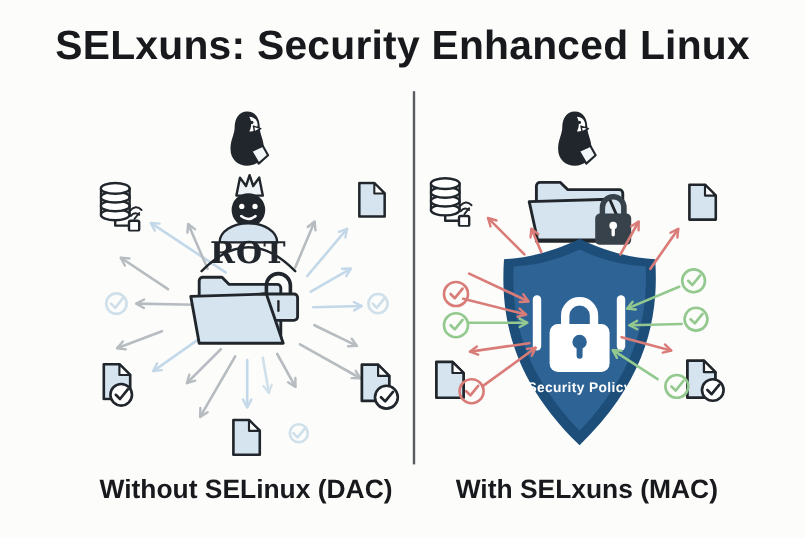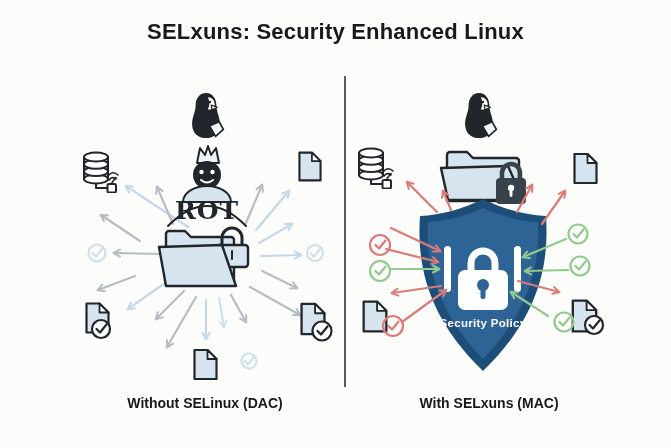--- a/index.html
+++ b/index.html
@@ -5,25 +5,25 @@
   html,body{margin:0;padding:0;}
   body{
     width:671px;height:448px;
     background:var(--paper,#fcfcfb);
     font-family:"Liberation Sans", sans-serif;
     position:relative;overflow:hidden;
   }
   .stage{position:absolute;inset:0;}
   .title{
     position:absolute;top:19px;left:0;width:671px;
-    text-align:center;font-size:22px;font-weight:700;
+    text-align:center;font-size:34px;font-weight:700;
     color:var(--text,#17191c);letter-spacing:.2px;
   }
   .caption{
-    position:absolute;top:395px;font-size:14px;font-weight:700;
+    position:absolute;top:395px;font-size:22px;font-weight:700;
     color:var(--text,#17191c);text-align:center;
   }
   .cap-left{left:60px;width:290px;}
   .cap-right{left:360px;width:258px;}
   .divider{
     position:absolute;left:344px;top:76px;width:2px;height:311px;
     background:var(--divider,#5a5d60);
   }
   svg{position:absolute;display:block;}
   #svg-left{left:0;top:76px;}

